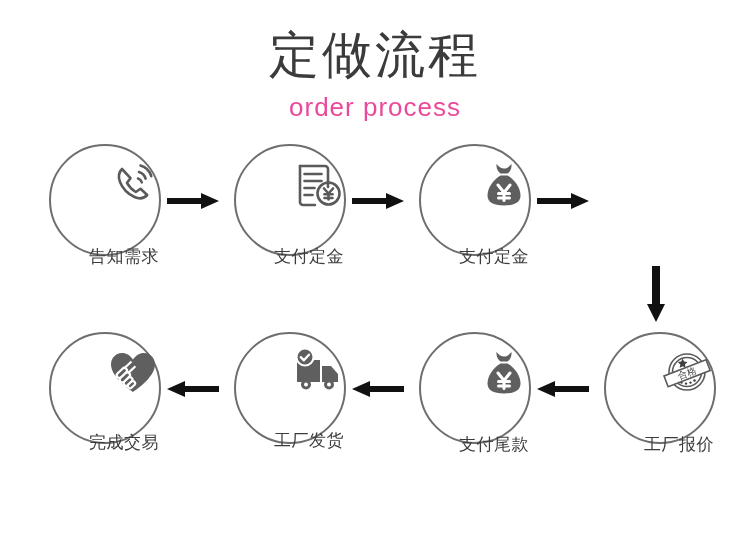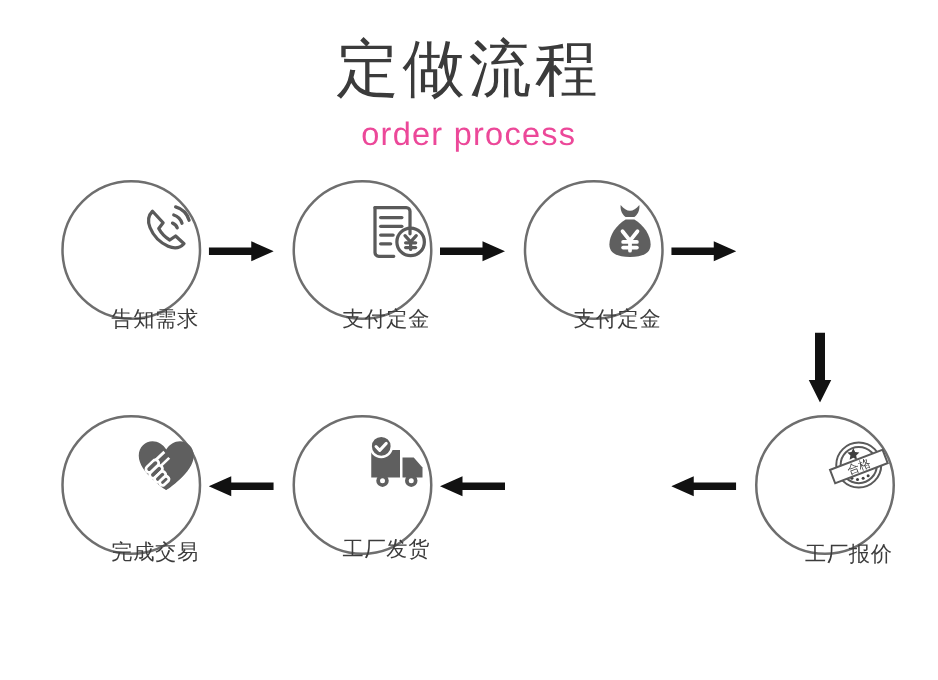--- a/index.html
+++ b/index.html
@@ -165,20 +165,37 @@
         </g>
         <g transform="rotate(-21 25 25)">
           <rect x="2.5" y="19.5" width="45" height="11.5" fill="#ffffff" stroke="#5a5a5a" stroke-width="1.6"></rect>
           <text x="25" y="28.4" text-anchor="middle" font-size="9.5" font-family="'DejaVu Sans','Liberation Sans',sans-serif" fill="#3f3f3f">合格</text>
         </g>
       </svg>
     </div>
     <div class="node-label">工厂报价</div>
   </div>
 
+  <div class="node" style="left:419px; top:332px;">
+    <div class="node-icon">
+      <svg width="50" height="50" viewBox="0 0 50 50">
+        <path d="M17.5 4 C17 9 19.5 12.2 21.5 13.6 L28.5 13.6 C30.5 12.2 33 9 32.5 4
+                 C30 7 27.5 8.6 25 8.6 C22.5 8.6 20 7 17.5 4 Z" fill="#5f5f5f"></path>
+        <path d="M21.5 15.5 C14 20 8.5 28 8.5 35.5 C8.5 42 14 45.5 25 45.5
+                 C36 45.5 41.5 42 41.5 35.5 C41.5 28 36 20 28.5 15.5 Z" fill="#5f5f5f"></path>
+        <g fill="none" stroke="#ffffff" stroke-width="3" stroke-linecap="round">
+          <path d="M19 25 l6 7.5 l6 -7.5"></path>
+          <path d="M19.5 33.5 h11"></path>
+          <path d="M19.5 38 h11"></path>
+          <path d="M25 32.5 v8"></path>
+        </g>
+      </svg>
+    </div>
+    <div class="node-label">支付尾款</div>
+  </div>
 
   <div class="node" style="left:234px; top:332px;">
     <div class="node-icon">
       <svg width="52" height="46" viewBox="0 0 52 46">
         <path d="M5 12 h23 v22 h-23 z" fill="#5f5f5f"></path>
         <path d="M30 18 h9 l7 8 v8 h-16 z" fill="#5f5f5f"></path>
         <circle cx="14" cy="36.5" r="5" fill="#5f5f5f"></circle>
         <circle cx="14" cy="36.5" r="2" fill="#ffffff"></circle>
         <circle cx="37" cy="36.5" r="5" fill="#5f5f5f"></circle>
         <circle cx="37" cy="36.5" r="2" fill="#ffffff"></circle>

